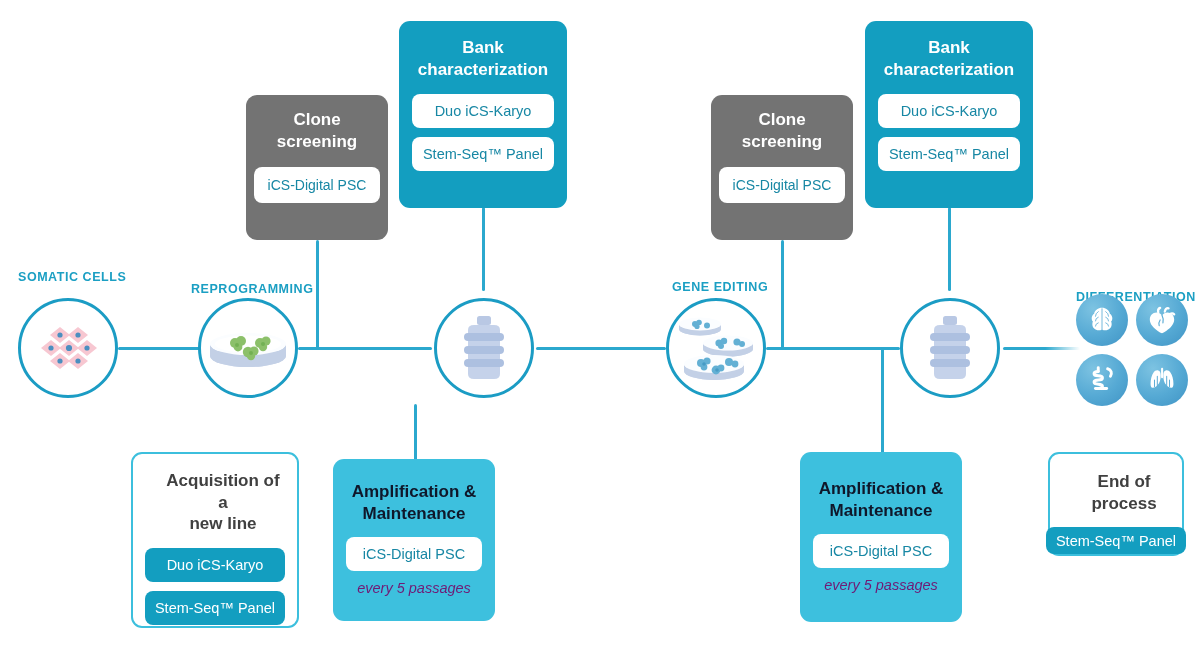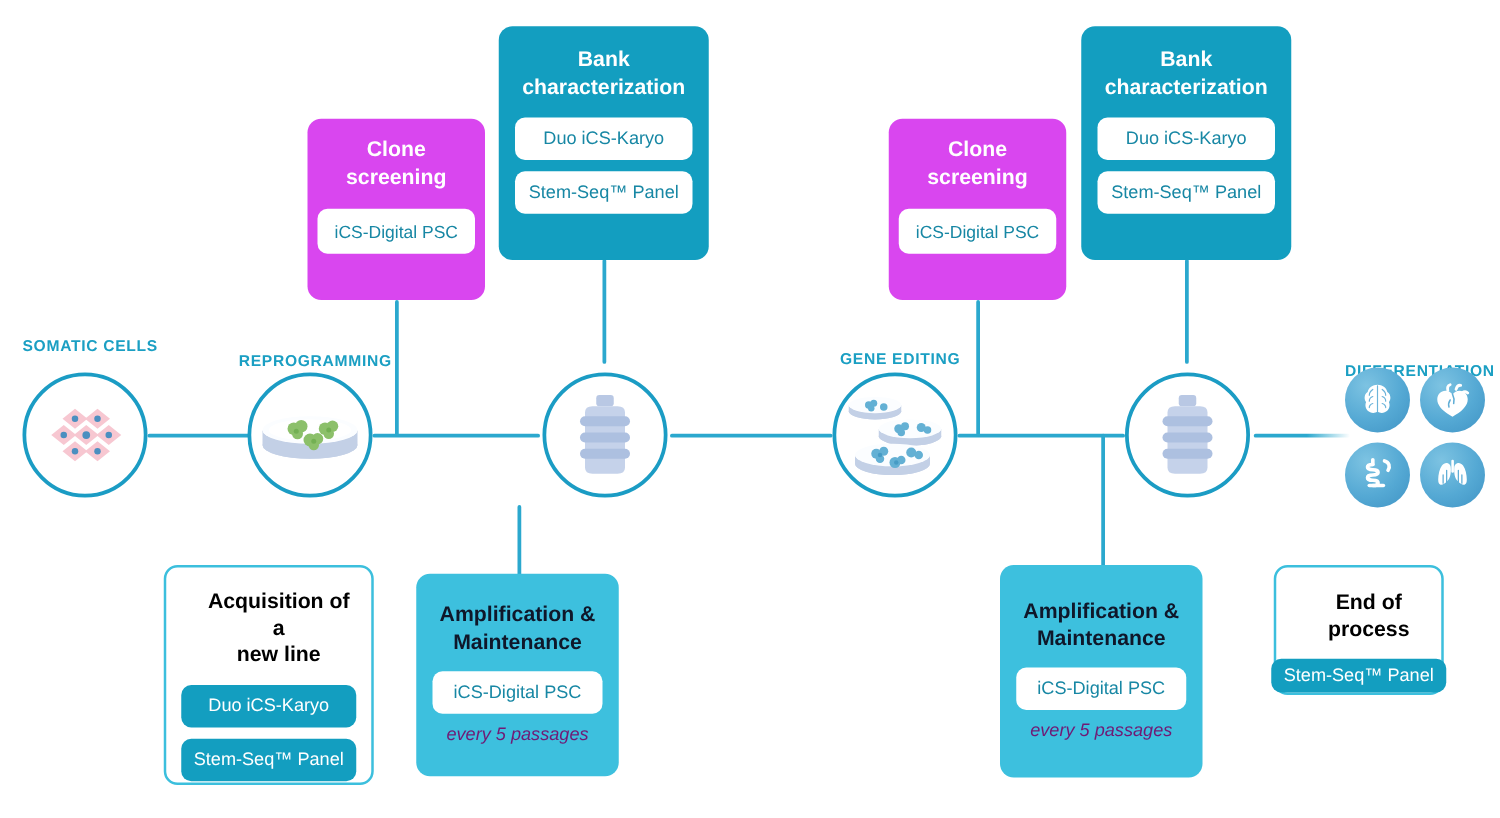--- a/index.html
+++ b/index.html
@@ -25,33 +25,33 @@
   .card .title{font-weight:bold;text-align:center;line-height:1.27;}
   .pill{box-sizing:border-box;border-radius:8px;display:flex;align-items:center;
         justify-content:center;font-weight:normal;text-align:center;white-space:nowrap;}
 
   
   .card.teal{background:#139ec0;}
   .card.teal .title{color:#ffffff;font-size:17px;}
   .card.teal .pill{background:#ffffff;color:#1787a4;font-size:14.5px;}
 
   
-  .card.lightblue{background:#d946ef;}
+  .card.lightblue{background:#737373;}
   .card.lightblue .title{color:#ffffff;font-size:17px;}
   .card.lightblue .pill{background:#ffffff;color:#1787a4;font-size:14px;}
 
   
   .card.mid{background:#3dc0de;}
   .card.mid .title{color:#0f172a;font-size:17px;}
   .card.mid .pill{background:#ffffff;color:#1787a4;font-size:14.5px;}
   .card.mid .note{color:#701a75;font-size:14.5px;font-style:italic;}
 
   
   .card.white{background:#ffffff;border:2px solid #3cbfdd;}
-  .card.white .title{color:#000000;font-size:17px;margin-left:16px;}
+  .card.white .title{color:#404040;font-size:17px;margin-left:16px;}
   .card.white .pill{background:#139ec0;color:#ffffff;font-size:14.5px;}
 
   
   #diffgrid{position:absolute;display:grid;grid-template-columns:52px 52px;
             grid-template-rows:52px 52px;gap:8px;}
   .diffico{width:52px;height:52px;border-radius:50%;
            background:radial-gradient(circle at 33% 28%,#7dc3e2 0%,#55a9d4 55%,#3f93c4 100%);
            display:flex;align-items:center;justify-content:center;}
   .diffico svg{display:block;}
 </style>
@@ -310,20 +310,20 @@
 
   <div class="card mid" style="left:800px;top:452px;width:162px;height:170px;padding:26px 12px 0;">
     <div class="title">
       <div>Amplification &amp;</div>
       <div>Maintenance</div>
     </div>
     <div class="pill" style="width:136px;height:34px;margin-top:13px;">iCS-Digital PSC</div>
     <div class="note" style="margin-top:9px;">every 5 passages</div>
   </div>
 
-  <div class="card white" style="left:1019px;top:452px;width:136px;height:104px;padding:17px 13px 0;">
+  <div class="card white" style="left:1048px;top:452px;width:136px;height:104px;padding:17px 13px 0;">
     <div class="title">
       <div>End of process</div>
     </div>
     <div class="pill" style="width:140px;height:34px;margin-top:13px;">Stem-Seq™ Panel</div>
   </div>
 
 </div>
 
 </body></html>

